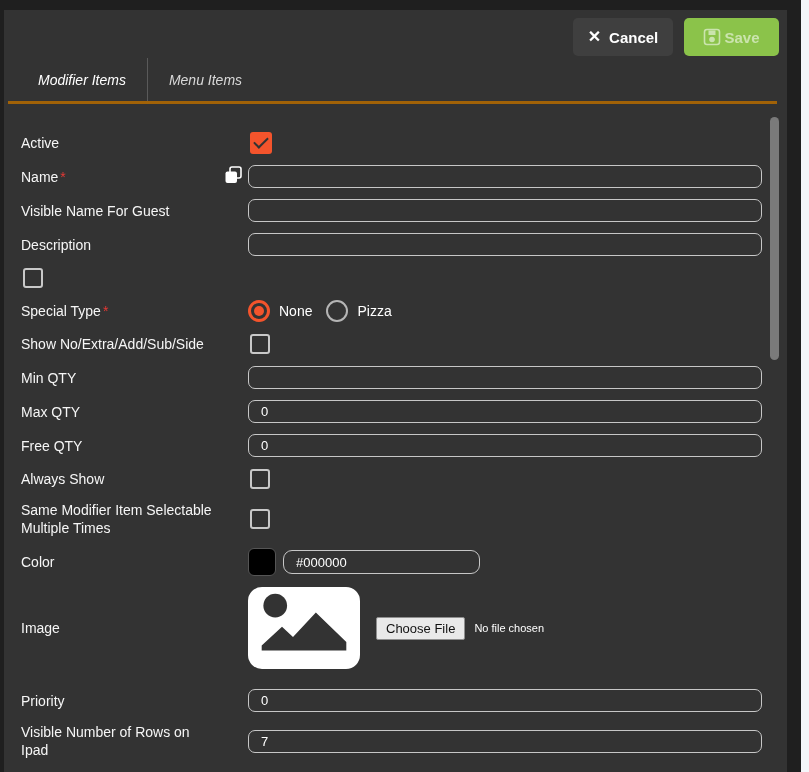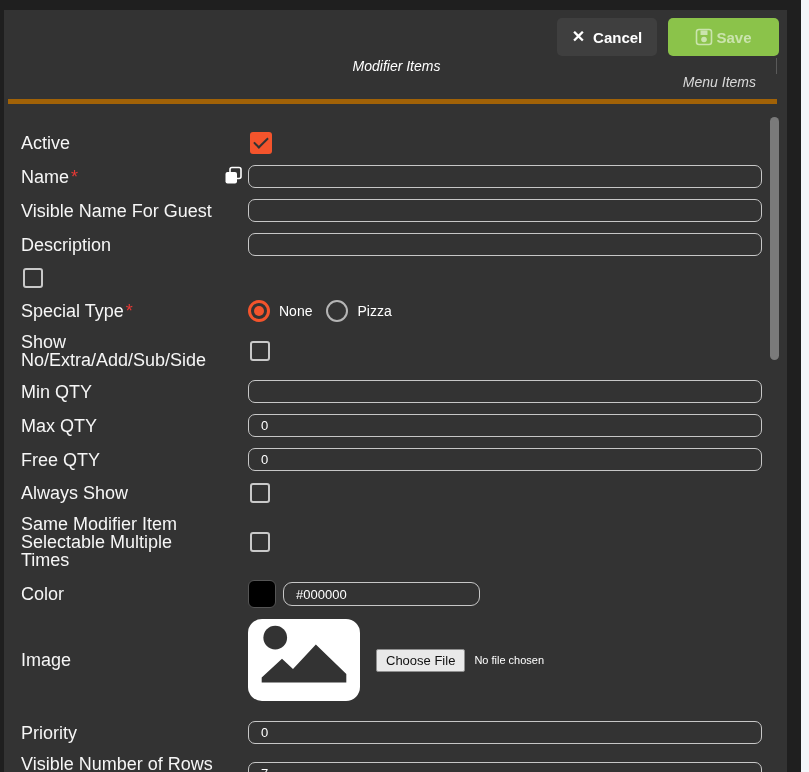--- a/index.html
+++ b/index.html
@@ -23,37 +23,37 @@
     display:flex; justify-content:flex-end; align-items:flex-start;
     padding:8px 8px 0 0; gap:11px; height:48px;
   }
   .btn {
     height:38px; border-radius:5px; display:inline-flex; align-items:center;
     justify-content:center; font-size:15px; font-weight:bold; cursor:pointer;
     border:none;
   }
   .btn-cancel { background:#3f3f3f; color:#ffffff; width:100px; gap:8px; }
   .btn-cancel .x-glyph { font-size:16px; font-weight:bold; line-height:1; }
-  .btn-save { background:#8bc34a; color:rgba(255,255,255,0.55); width:111px; gap:3px; }
+  .btn-save { background:#8bc34a; color:rgba(255,255,255,0.55); width:95px; gap:3px; }
   .btn-save svg { display:block; }
   
   .tabbar {
-    margin:0 10px 0 4px; height:46px; border-bottom:5px solid #a16207;
-    display:flex; align-items:stretch; padding-left:9px;flex-direction:column;
+    margin:0 10px 0 4px; height:46px; border-bottom:3px solid #a16207;
+    display:flex; align-items:stretch; padding-left:9px;
   }
   .tab {
     display:flex; align-items:center; justify-content:center;
     padding:0 21px; font-style:italic; font-size:14px; cursor:pointer;
   }
   .tab.active { color:#ffffff; border-right:1px solid #5a5a5a; }
   .tab.inactive { color:#d9d9d9;justify-content:flex-end; }
   
   .form { padding:28px 0 0 17px; position:relative; }
   .row { display:flex; align-items:center; margin-bottom:11px; min-height:22px; }
-  .row-label { width:227px; flex:none; font-size:18px; color:#f6f6f6; position:relative; padding-right:28px; line-height:18px; }
+  .row-label { width:227px; flex:none; font-size:14px; color:#f6f6f6; position:relative; padding-right:28px; line-height:18px; }
   .req { color:#e53935; margin-left:2px; }
   .txt-input {
     width:514px; height:23px; background:transparent; border:1px solid #c7c7c7;
     border-radius:7px; color:#ffffff; font-size:13px; padding:0 12px;
     font-family:"Liberation Sans", sans-serif; outline:none;
   }
   .checkbox-unchecked {
     width:20px; height:20px; border:2px solid #c9c9c9; border-radius:3px;
     background:transparent; cursor:pointer; margin-left:2px;
   }

